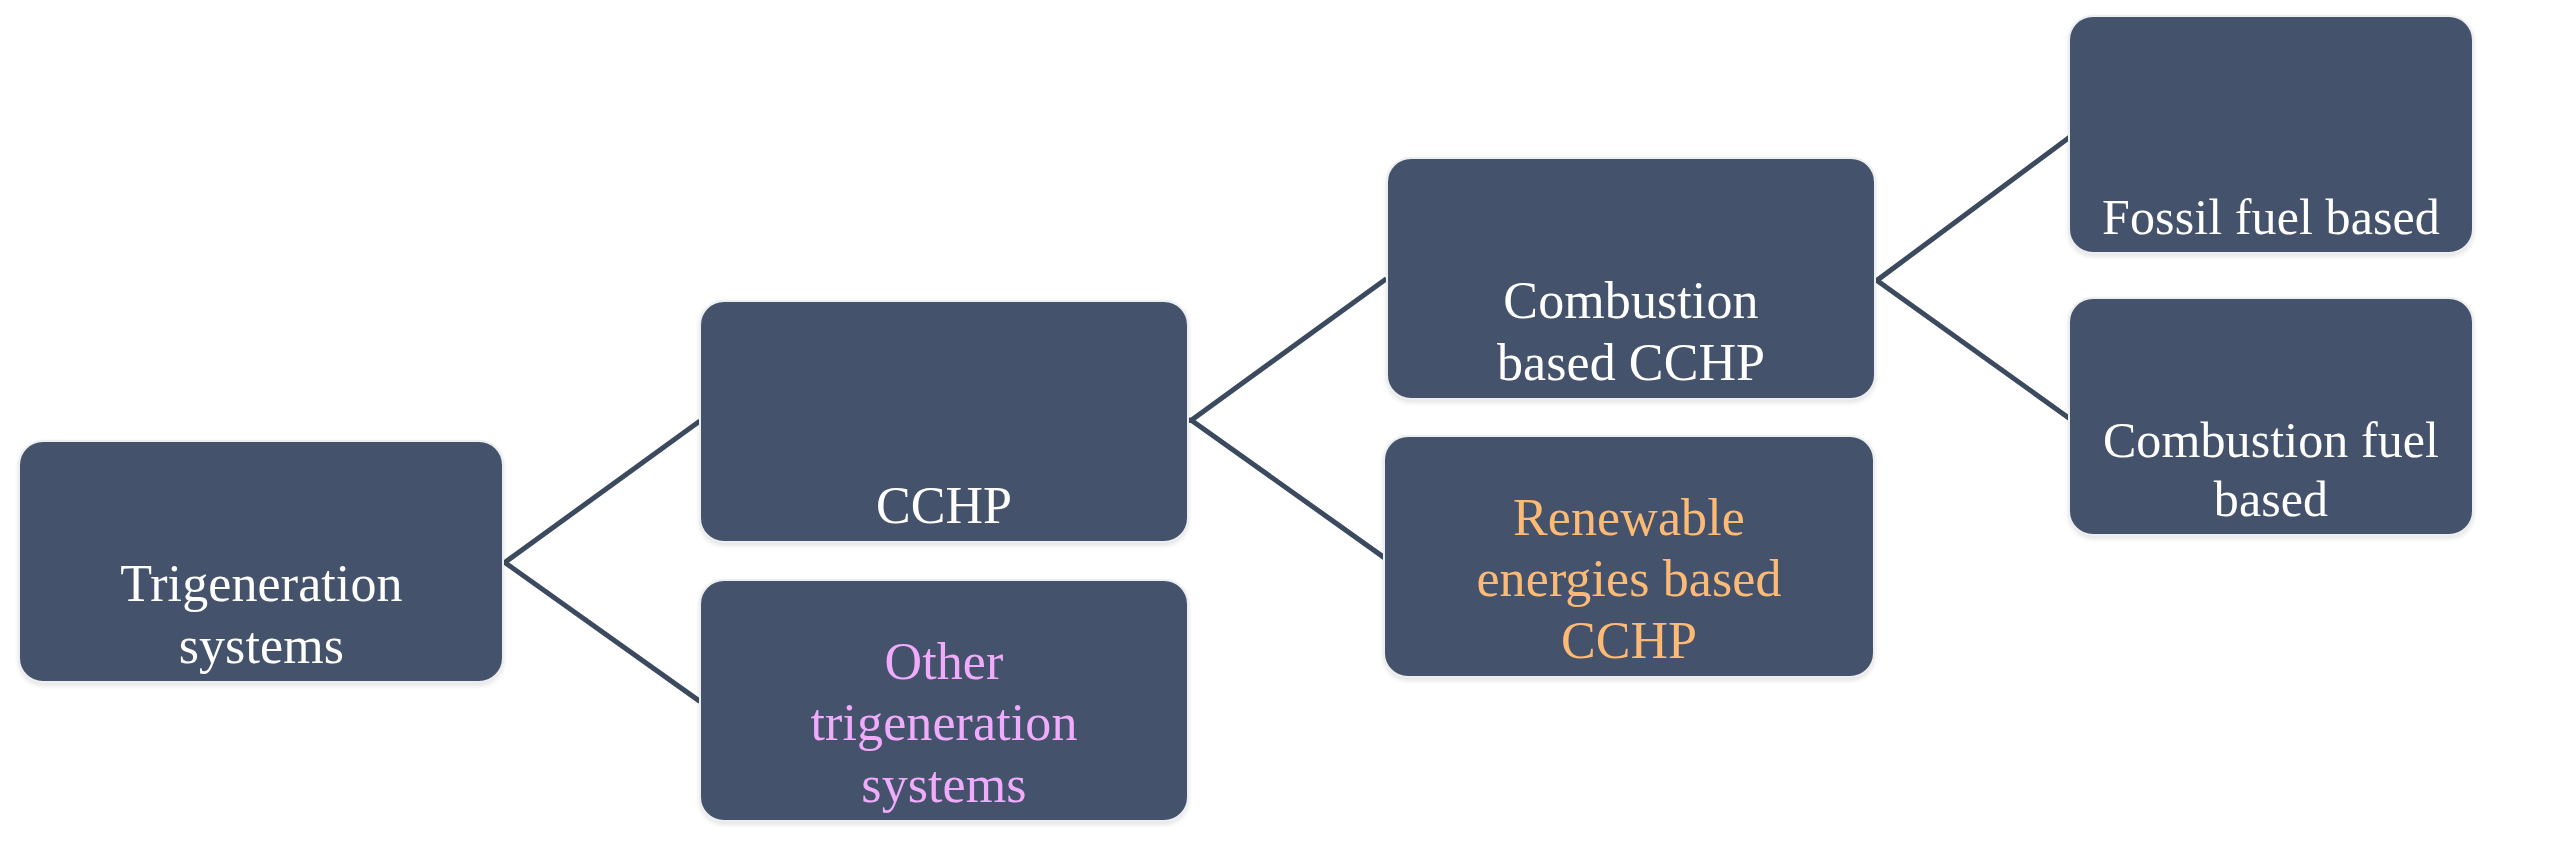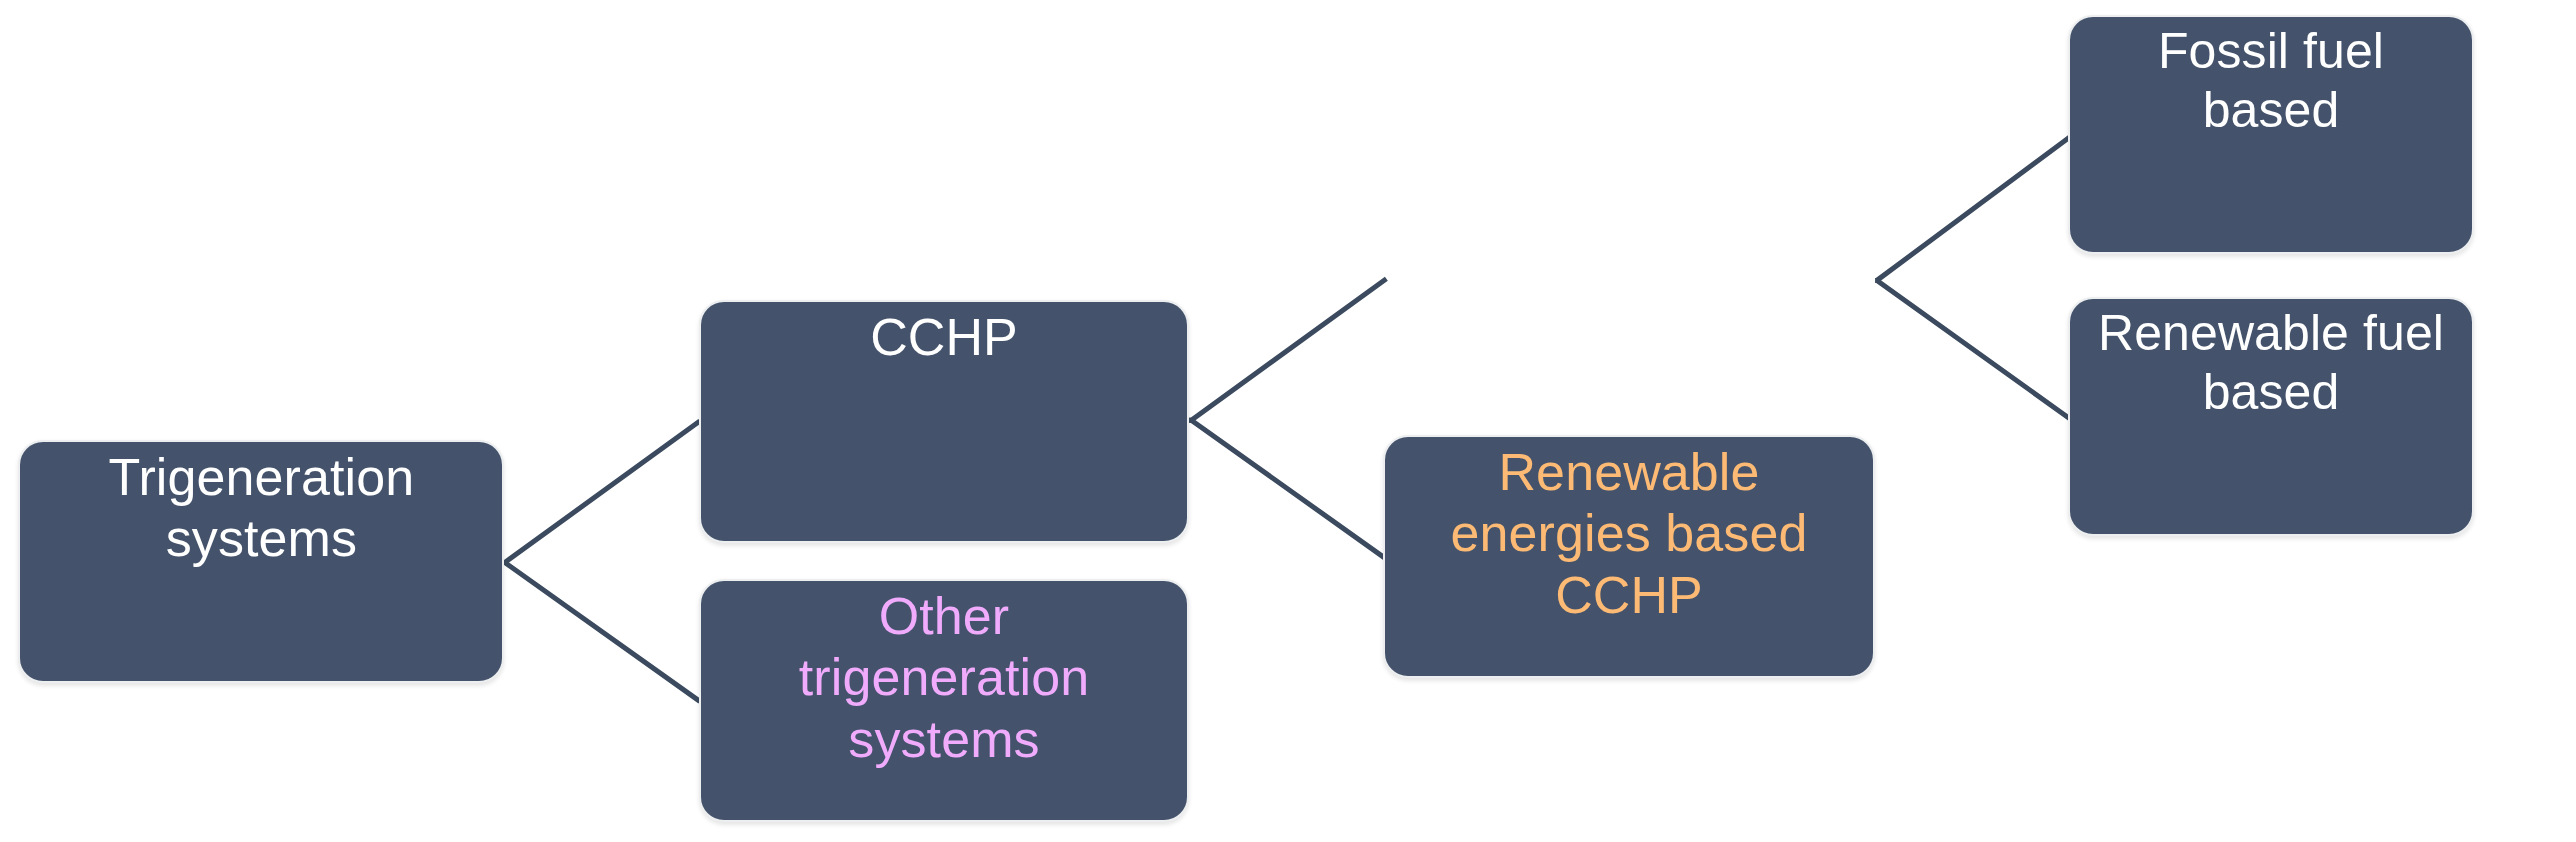--- a/index.html
+++ b/index.html
@@ -22,29 +22,29 @@
     left: 0;
     top: 0;
     width: 2576px;
     height: 842px;
     pointer-events: none;
   }
   .node {
     position: absolute;
     box-sizing: border-box;
     display: flex;
-    align-items: flex-start;
+    align-items: flex-end;
     justify-content: center;
     text-align: center;
     border-radius: 25px;
     background: #44536b;
     color: #ffffff;
     border: 2.5px solid #eceef0;
     box-shadow: 0 2.5px 4.2px rgba(0,0,0,0.10);
-    font-family: Liberation Sans, sans-serif;
+    font-family: Liberation Serif, serif;
     font-weight: 400;
     line-height: 1.18;
     letter-spacing: 0.1px;
     padding: 5px 16.7px;
   }
   .node-label {
     display: block;
     width: 100%;
     white-space: pre-line;
   }
@@ -73,30 +73,34 @@
   <div class="node fs-lg" style="left: 699px; top: 300px; width: 490px; height: 243px; background: rgb(68, 83, 107); color: rgb(255, 255, 255); border-color: rgb(236, 238, 240);">
     <span class="node-label">CCHP</span>
   </div>
 
   <div class="node fs-lg" style="left: 699px; top: 579px; width: 490px; height: 243px; background: rgb(68, 83, 107); color: #f0abfc; border-color: rgb(236, 238, 240);">
     <span class="node-label">Other
 trigeneration
 systems</span>
   </div>
 
+  <div class="node fs-lg" style="left: 1386px; top: 157px; width: 490px; height: 243px; background: rgb(68, 83, 107); color: rgb(255, 255, 255); border-color: rgb(236, 238, 240);">
+    <span class="node-label">Combustion
+based CCHP</span>
+  </div>
 
   <div class="node fs-lg" style="left: 1383px; top: 435px; width: 492px; height: 243px; background: rgb(68, 83, 107); color: #fdba74; border-color: rgb(236, 238, 240);">
     <span class="node-label">Renewable
 energies based
 CCHP</span>
   </div>
 
   <div class="node fs-md" style="left: 2068px; top: 15px; width: 406px; height: 239px; background: rgb(68, 83, 107); color: rgb(255, 255, 255); border-color: rgb(236, 238, 240);">
     <span class="node-label">Fossil fuel based</span>
   </div>
 
   <div class="node fs-md" style="left: 2068px; top: 297px; width: 406px; height: 239px; background: rgb(68, 83, 107); color: rgb(255, 255, 255); border-color: rgb(236, 238, 240);">
-    <span class="node-label">Renewable fuel
+    <span class="node-label">Combustion fuel
 based</span>
   </div>
 
 </div>
 
 
 </body></html>

